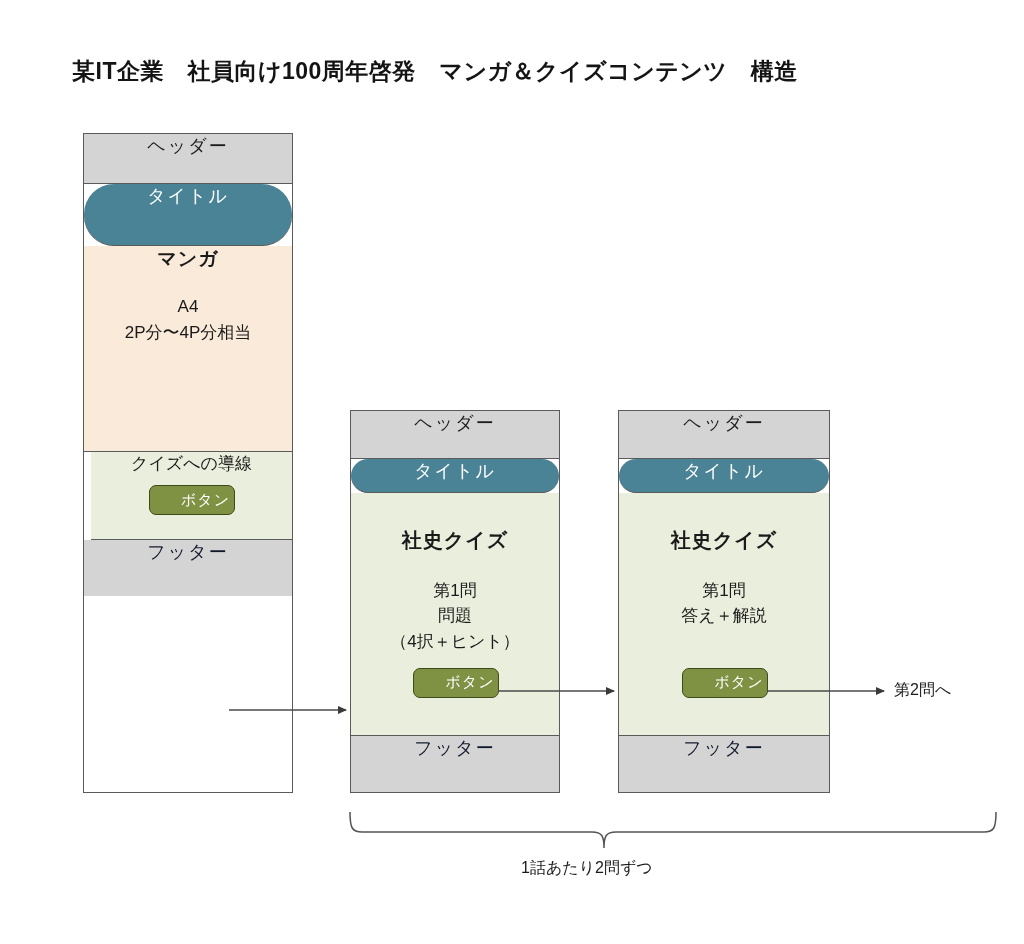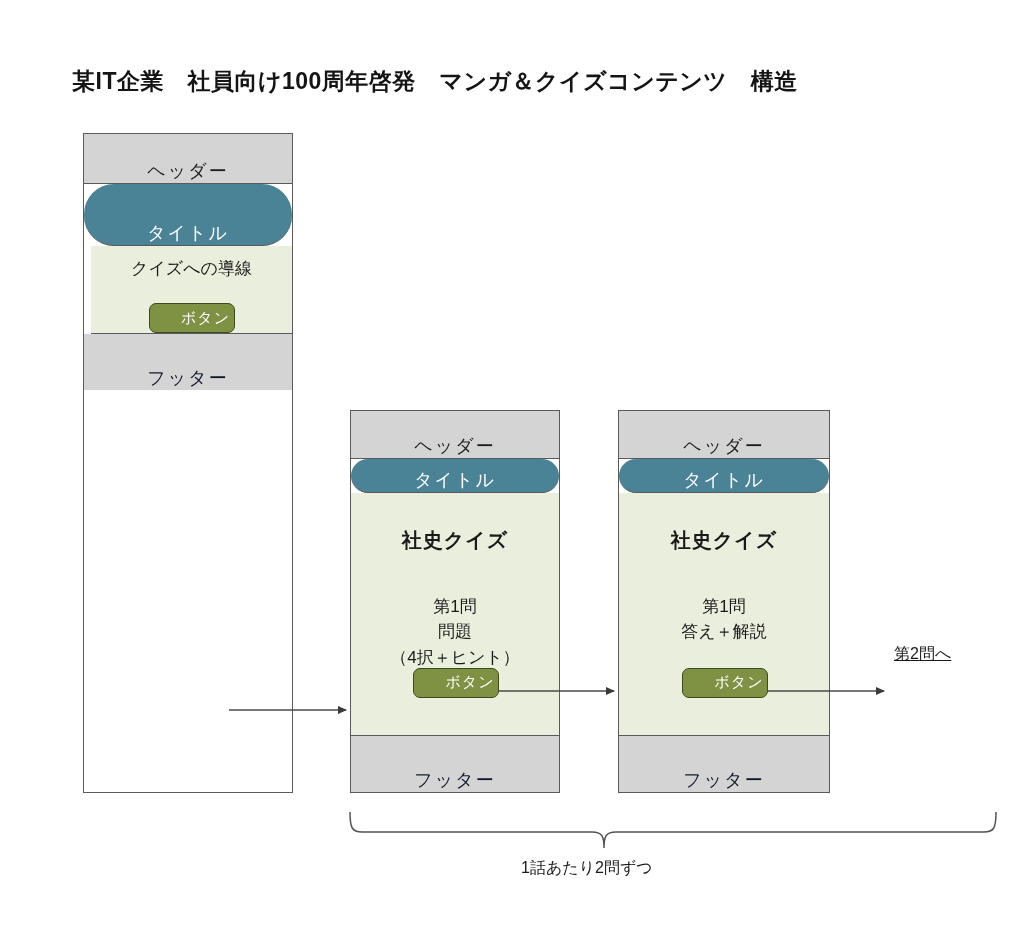--- a/index.html
+++ b/index.html
@@ -13,21 +13,21 @@
     position: relative;
     font-family: "Liberation Sans", "DejaVu Sans", sans-serif;
     color: #1a1a1a;
     overflow: hidden;
   }
 
   
   .page-title {
     position: absolute;
     left: 72px;
-    top: 66px;
+    top: 56px;
     font-size: 23px;
     font-weight: bold;
     letter-spacing: 0.5px;
     white-space: pre;
     color: #141414;
   }
 
   
   .panel {
     position: absolute;
@@ -35,21 +35,21 @@
     border: 1.5px solid #5a5a5a;
     display: flex;
     flex-direction: column;
     background: #ffffff;
   }
   .band {
     box-sizing: border-box;
     display: flex;
     flex-direction: column;
     align-items: center;
-    justify-content: flex-end;
+    justify-content: flex-start;
     text-align: center;
     border-bottom: 1.5px solid #5a5a5a;
   }
   .band:last-child { border-bottom: none; }
 
   .band-header {
     background: #d4d4d4;
     color: #1c1c1c;
     font-size: 18px;
     letter-spacing: 2px;
@@ -78,39 +78,39 @@
   .band-explain {
     background: #e3dceb;
     color: #1a1a1a;
     font-size: 17px;
     line-height: 1.55;
   }
   .band-cta {
     background: #eaeedd;
     color: #1a1a1a;
     font-size: 17px;
-    gap: 23px;
+    gap: 10px;
     margin-left: 7px;
   }
   .band-quiz {
     background: #eaeedd;
     color: #1a1a1a;
     position: relative;
     justify-content: flex-start;
   }
   .band-quiz .quiz-head {
     font-size: 20px;
     font-weight: bold;
     letter-spacing: 1px;
     margin-top: 34px;
   }
   .band-quiz .quiz-body {
     font-size: 17px;
     line-height: 1.5;
-    margin-top: 40px;
+    margin-top: 24px;
     white-space: pre-line;
   }
   .band-footer {
     background: #d4d4d4;
     color: #0f172a;
     font-size: 18px;
     letter-spacing: 2px;
   }
 
   
@@ -153,20 +153,25 @@
 
 <div class="page-title">某IT企業　社員向け100周年啓発　マンガ＆クイズコンテンツ　構造</div>
 
 <div class="panel" id="panel1" style="left:83px; top:133px; width:210px; height:660px;">
   <div class="band band-header" style="height:50px;">
     <span>ヘッダー</span>
   </div>
   <div class="band band-title" style="height:62px;">
     <span>タイトル</span>
   </div>
+  <div class="band band-manga" style="height:206px;">
+    <span class="head">マンガ</span>
+    <span class="sub" style="white-space:pre-line;">A4
+2P分〜4P分相当</span>
+  </div>
   <div class="band band-cta" style="height:88px;">
     <span>クイズへの導線</span>
     <div class="btn">
       <span>ボタン</span>
     </div>
   </div>
   <div class="band band-footer" style="height:56px;">
     <span>フッター</span>
   </div>
 </div>
@@ -235,15 +240,15 @@
     <path d="M350,812
              C350,828 352,832 362,832
              L592,832
              C602,832 604,836 604,848
              C604,836 606,832 616,832
              L984,832
              C994,832 996,828 996,812"></path>
   </g>
 </svg>
 
-<div class="lbl" style="left:894px; top:644px;text-decoration:underline;">第2問へ</div>
+<div class="lbl" style="left:894px; top:680px;">第2問へ</div>
 
 <div class="lbl" style="left:521px; top:858px;">1話あたり2問ずつ</div>
 
 </body></html>

